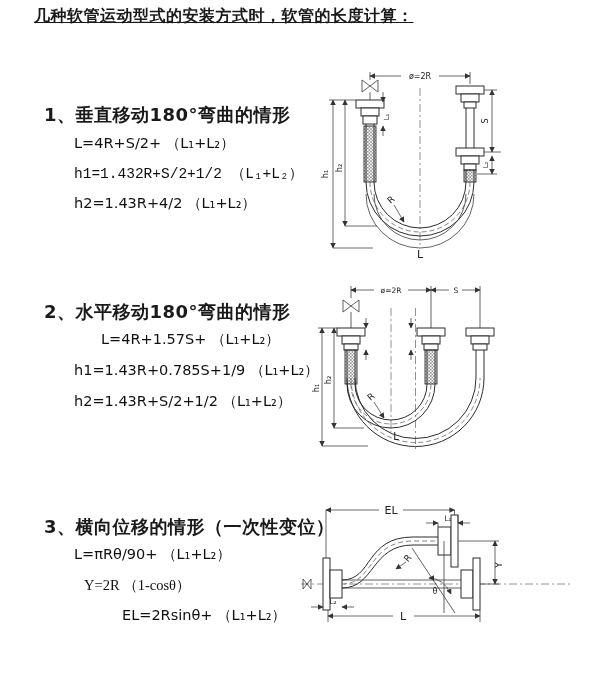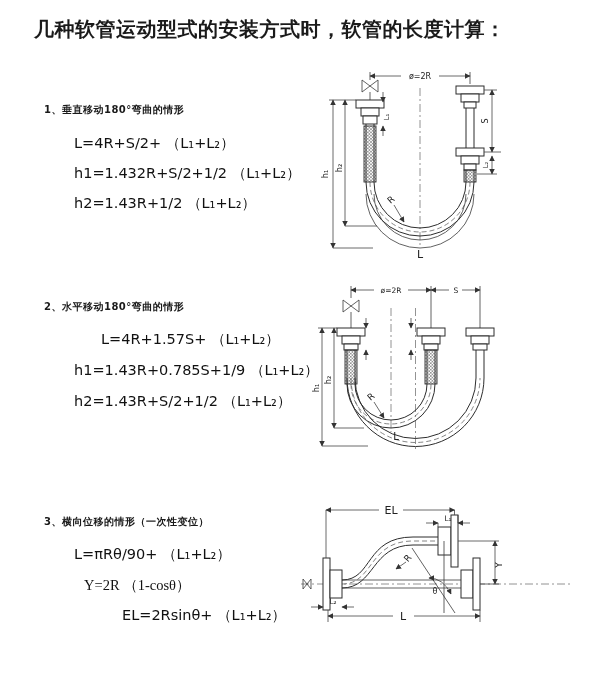--- a/index.html
+++ b/index.html
@@ -2,43 +2,43 @@
 <html><head>
 <meta charset="utf-8">
 <style>
   html,body { margin:0; padding:0; }
   body {
     width:600px; height:675px; background:#ffffff; position:relative;
     font-family:"DejaVu Sans","Liberation Sans",sans-serif; color:#1a1a1a;
     overflow:hidden;
   }
   .page-title {
-    position:absolute; left:34px; top:16px;
-    font-size:20px; font-weight:700; letter-spacing:.5px;
+    position:absolute; left:34px; top:6px;
+    font-size:16px; font-weight:700; letter-spacing:.5px;text-decoration:underline;
   }
-  .sec-heading { position:absolute; font-size:10px; font-weight:700; letter-spacing:.5px; }
+  .sec-heading { position:absolute; font-size:18px; font-weight:700; letter-spacing:.5px; }
   .formula { position:absolute; font-size:14.5px; font-weight:400; color:#111; white-space:nowrap; }
   .diagram { position:absolute; }
   svg text { font-family:"DejaVu Sans","Liberation Sans",sans-serif; fill:#222; }
   .mainline { stroke:#2d2d2d; stroke-width:1; fill:none; }
   .thin     { stroke:#3a3a3a; stroke-width:.8; fill:none; }
   .dim      { stroke:#444; stroke-width:.8; fill:none; }
   .cl       { stroke:#777; stroke-width:.8; fill:none; stroke-dasharray:8,3,2,3; }
   .hosedash { stroke:#666; stroke-width:.8; fill:none; stroke-dasharray:5,3; }
   .plate    { fill:#ffffff; stroke:#2d2d2d; stroke-width:1; }
 </style>
 </head>
 <body>
 
 <div class="page-title">几种软管运动型式的安装方式时，软管的长度计算：</div>
 
 <div class="sec-heading" style="left:44px; top:103px;">1、垂直移动180°弯曲的情形</div>
 <div class="formula" style="left:74px; top:134px;">L=4R+S/2+ （L₁+L₂）</div>
-<div class="formula" style="left:74px; top:164px;">h1=1.432R+S/2+1/2 （L₁+L₂）</div>
-<div class="formula" style="left:74px; top:194px;">h2=1.43R+1/2 （L₁+L₂）</div>
+<div class="formula" style="left:74px; top:164px;font-family:Liberation Mono, monospace;">h1=1.432R+S/2+1/2 （L₁+L₂）</div>
+<div class="formula" style="left:74px; top:194px;">h2=1.43R+4/2 （L₁+L₂）</div>
 
 <div class="diagram" style="left:315px; top:70px; width:275px; height:190px;">
 <svg width="275" height="190" viewBox="0 0 275 190">
   <defs>
     <marker id="arr1" viewBox="0 0 10 10" refX="9" refY="5" markerWidth="7" markerHeight="7" orient="auto-start-reverse">
       <path d="M0,0 L10,5 L0,10 z" fill="#333"></path>
     </marker>
     <pattern id="hatch1" width="3.2" height="3.2" patternUnits="userSpaceOnUse">
       <path d="M0,3.2 l3.2,-3.2 M0,0 l3.2,3.2" stroke="#555" stroke-width=".5"></path>
     </pattern>

